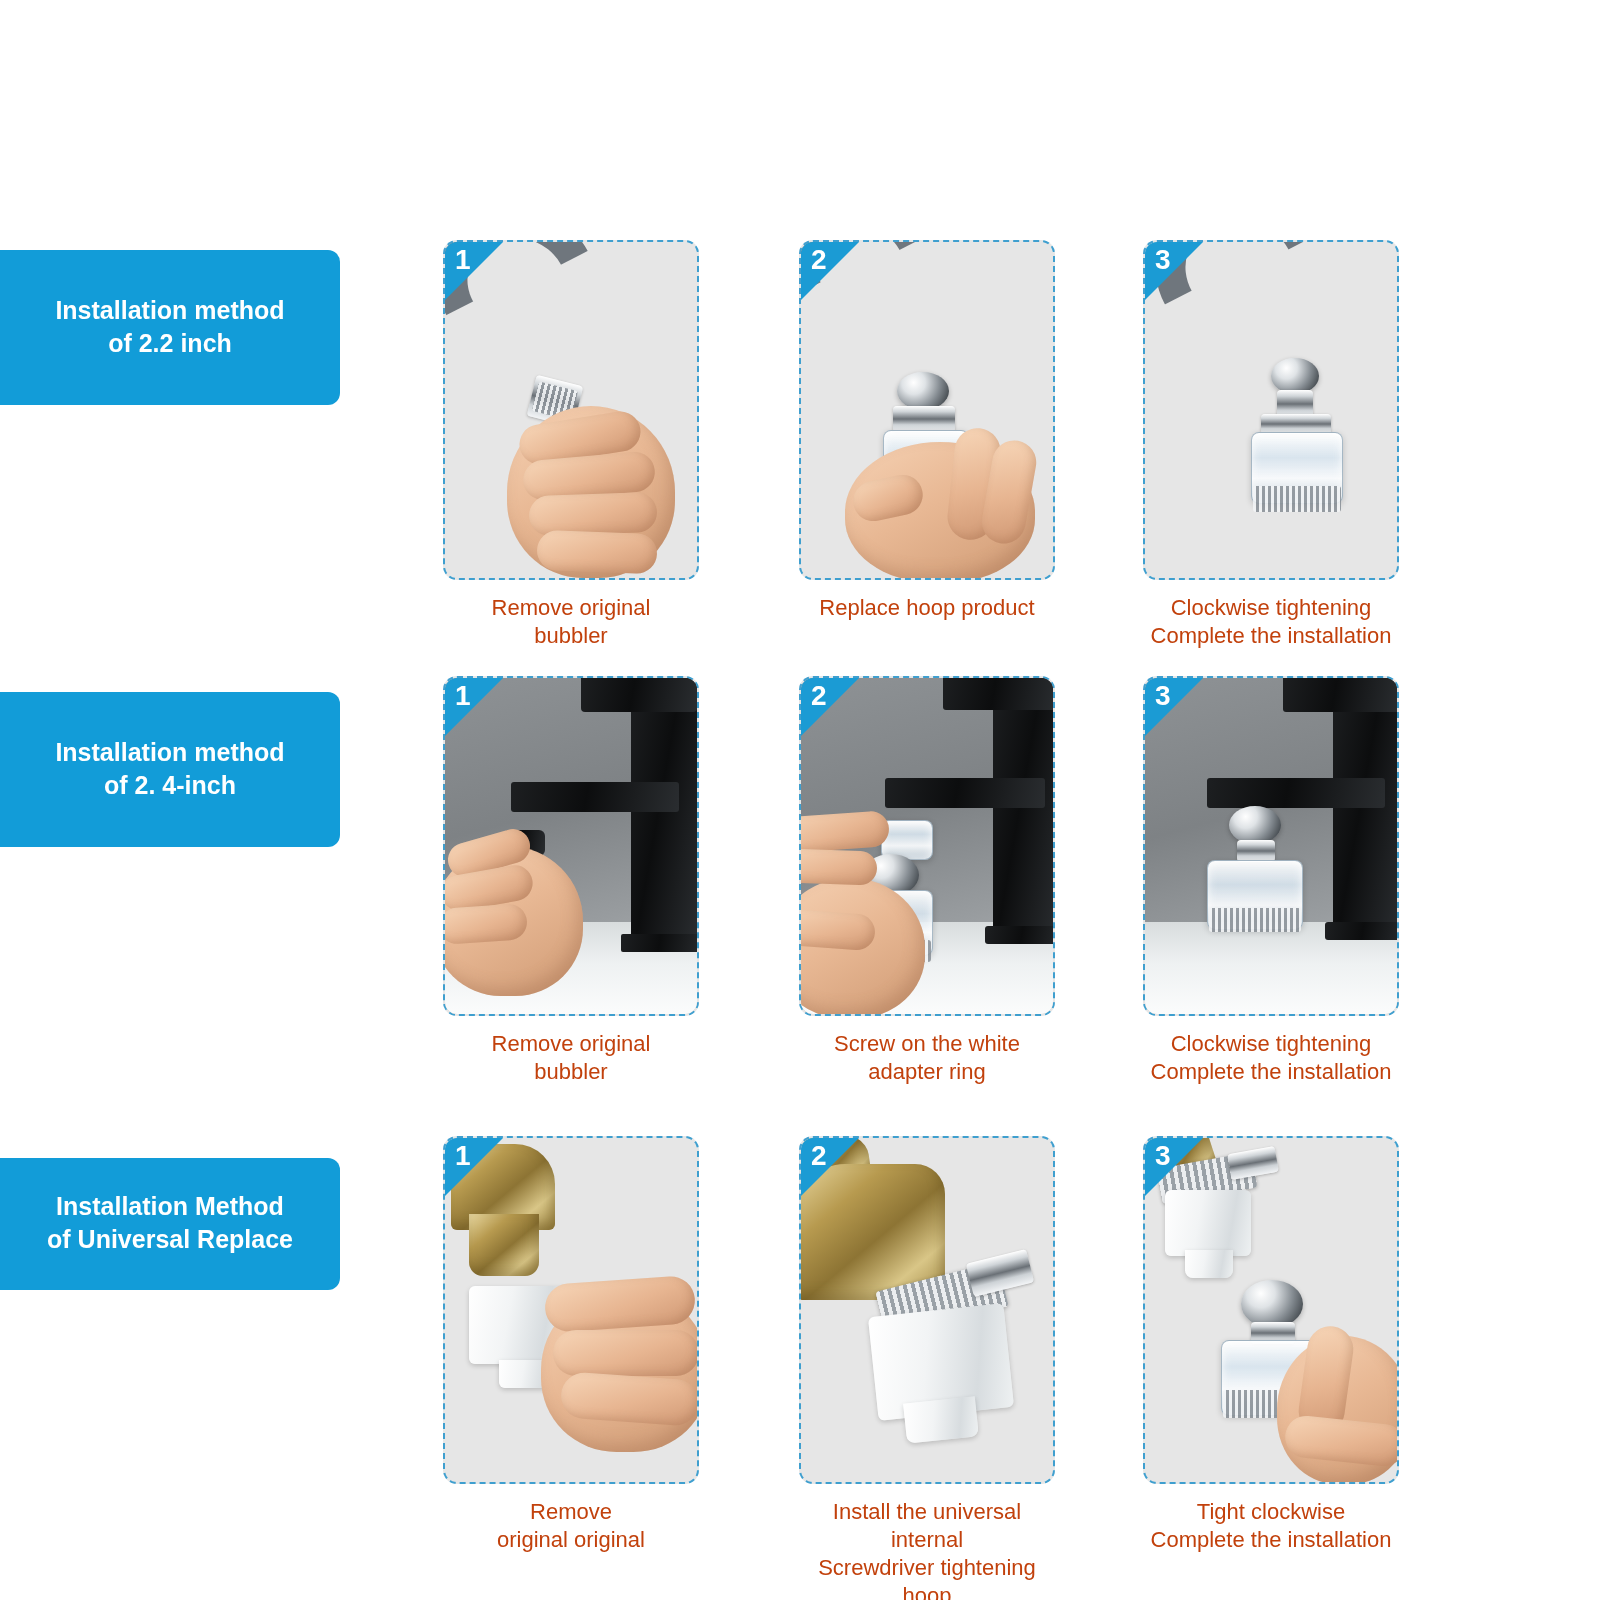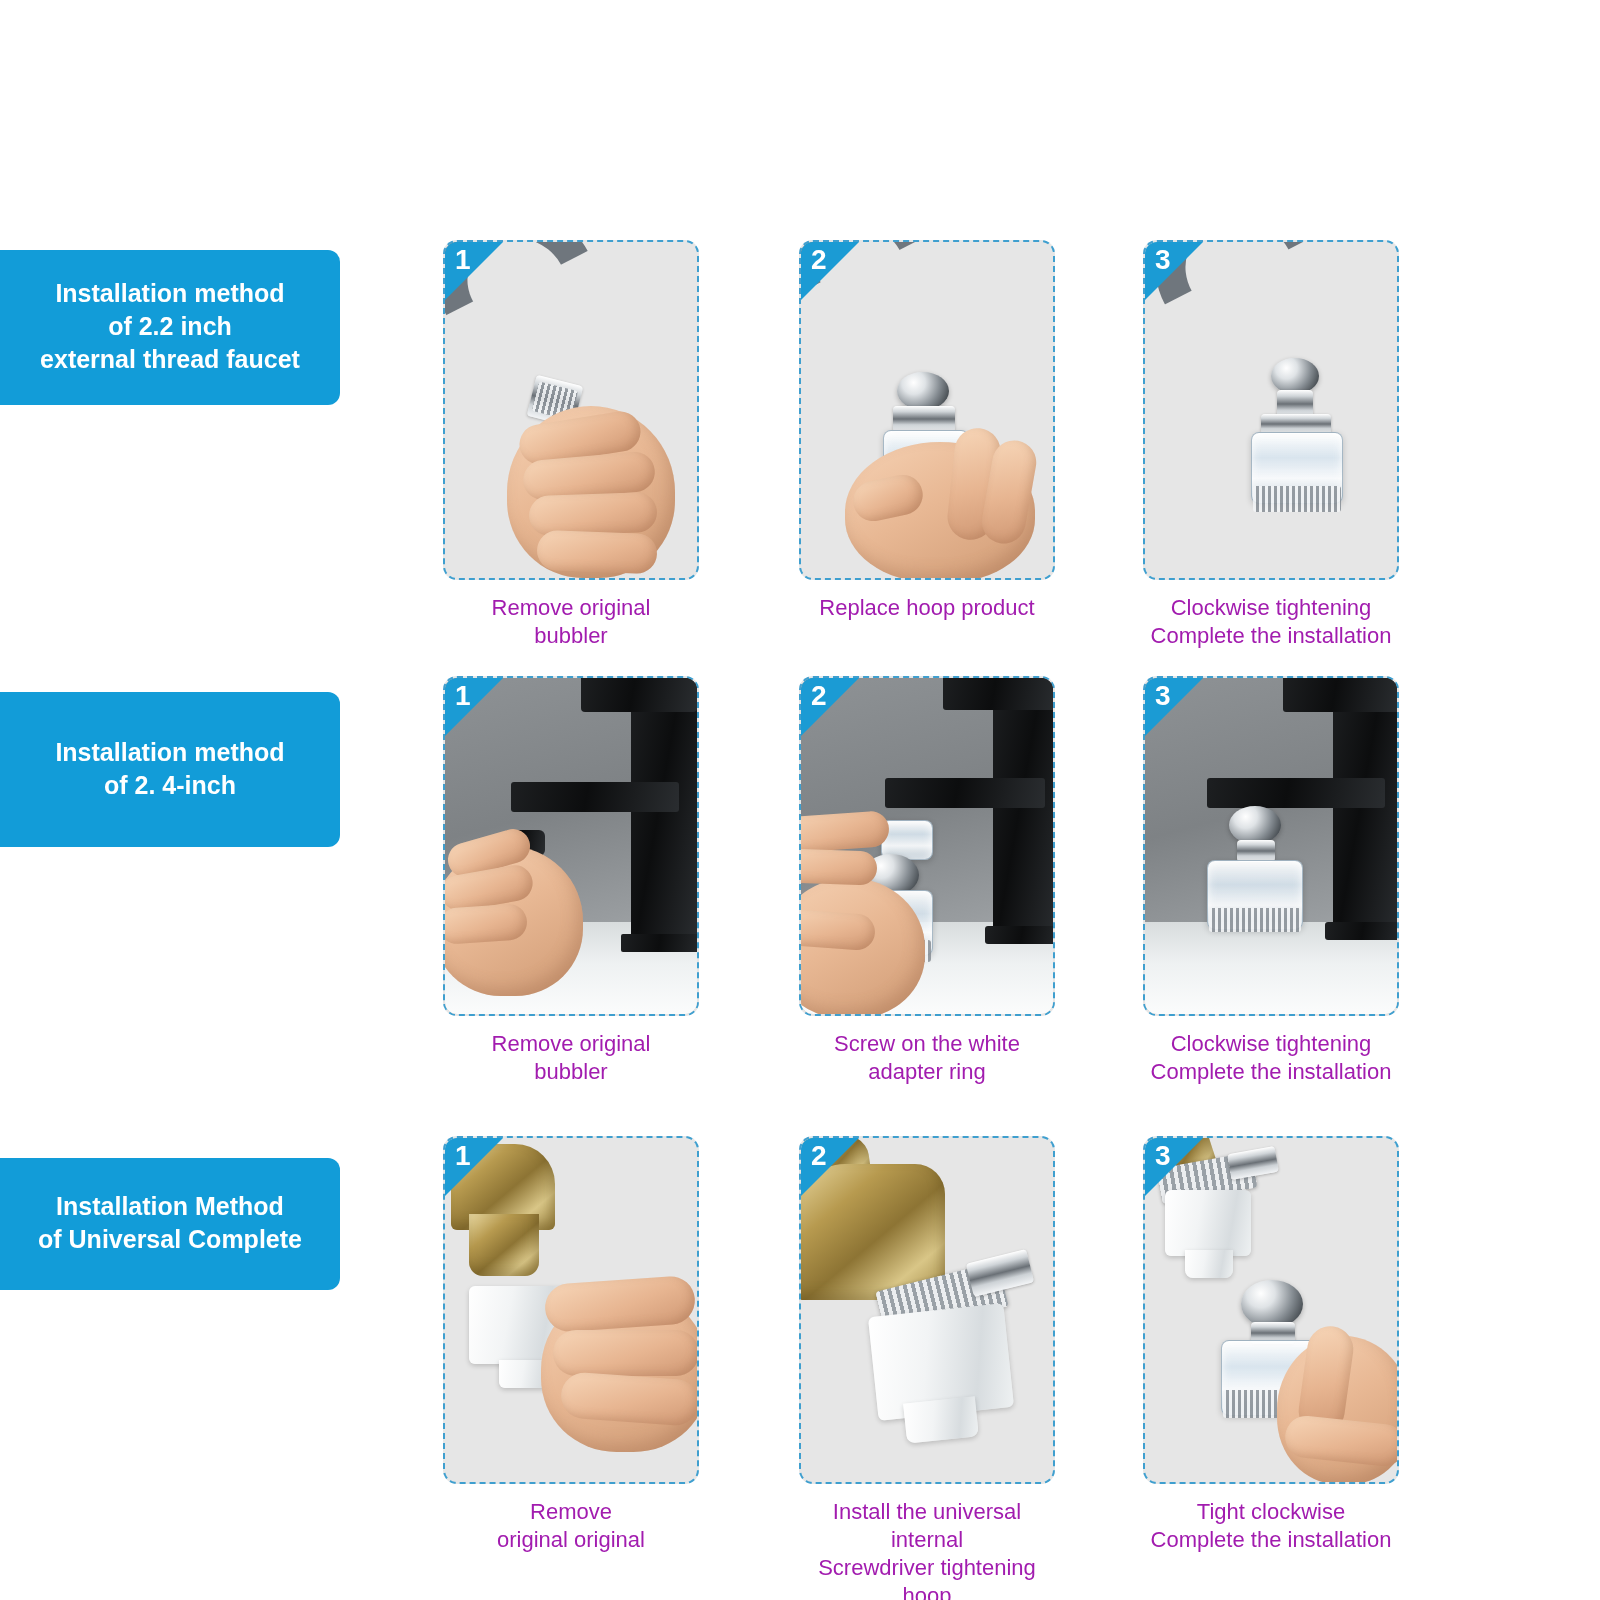--- a/index.html
+++ b/index.html
@@ -228,36 +228,35 @@
     border-radius: 4px;
     box-shadow: 0 1px 4px rgba(0,0,0,.3);
   }
 
   
   .caption {
     margin-top: 14px;
     text-align: center;
     font-size: 22px;
     line-height: 1.28;
-    color: #a21caf;
+    color: #c2410c;
   }
   .caption span { display: block; }
 </style>
 </head>
 <body>
 
 <div class="page">
 
 
   <div class="row" id="row-0">
 
     <div class="row-label">
       <span>Installation method</span>
       <span>of 2.2 inch</span>
-      <span>external thread faucet</span>
     </div>
 
     <div class="cards">
 
       <div class="card c0">
         <div class="card-figure">
           <div class="badge">
             <div class="badge-tri"></div>
             <div class="badge-num">1</div>
           </div>
@@ -414,21 +413,21 @@
         </div>
       </div>
 
     </div>
   </div>
 
   <div class="row" id="row-2">
 
     <div class="row-label">
       <span>Installation Method</span>
-      <span>of Universal Complete</span>
+      <span>of Universal Replace</span>
     </div>
 
     <div class="cards">
 
       <div class="card c0">
         <div class="card-figure">
           <div class="badge">
             <div class="badge-tri"></div>
             <div class="badge-num">1</div>
           </div>

